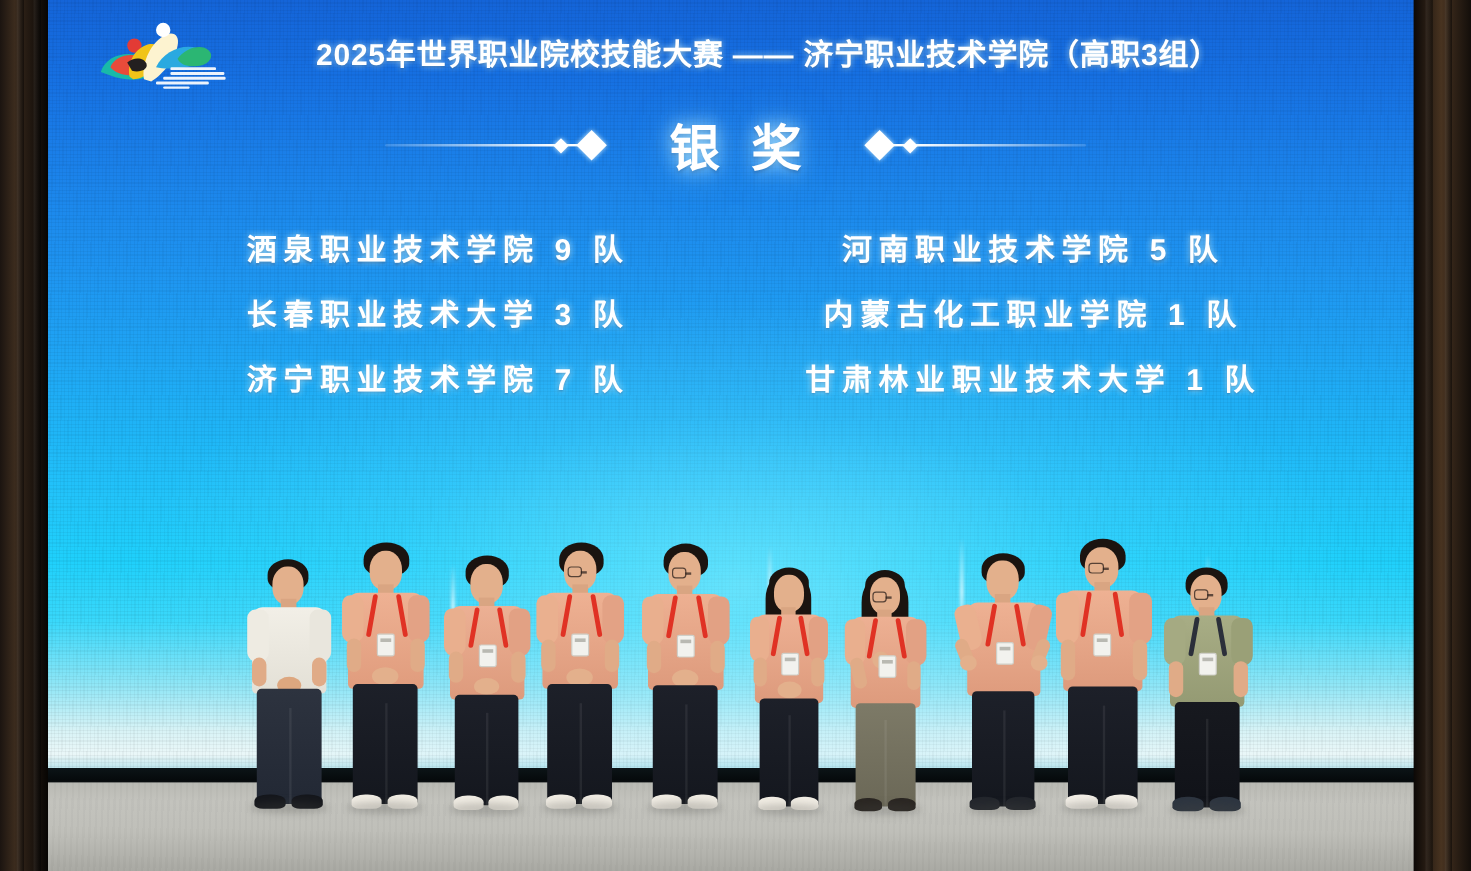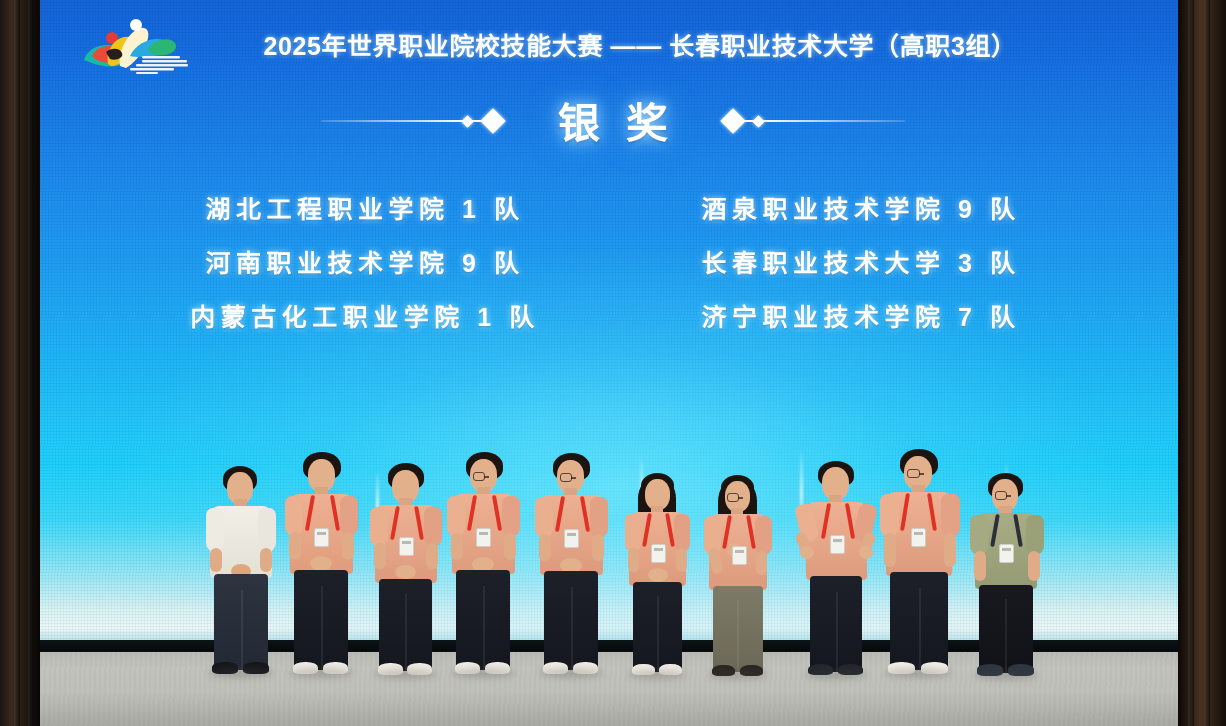--- a/index.html
+++ b/index.html
@@ -216,45 +216,45 @@
       <g fill="#ffffff" opacity=".92">
         <rect x="64" y="40" width="38" height="2.4" rx="1"></rect>
         <rect x="64" y="44" width="45" height="2.4" rx="1"></rect>
         <rect x="58" y="48" width="52" height="2.4" rx="1"></rect>
         <rect x="52" y="52" width="44" height="2.4" rx="1"></rect>
         <rect x="58" y="56" width="22" height="2" rx="1"></rect>
       </g>
     </svg>
   </div>
 
-  <div class="title">2025年世界职业院校技能大赛 —— 长春职业技术大学（高职3组）</div>
+  <div class="title">2025年世界职业院校技能大赛 —— 济宁职业技术学院（高职3组）</div>
 
   <div class="award-row">
     <span class="orn">
       <span class="orn-line"></span>
         <span class="dia"></span>
         <span class="sp"></span>
         <span class="dia big"></span>
     </span>
     <span class="award-title">银奖</span>
     <span class="orn">
       <span class="dia big"></span>
         <span class="sp"></span>
         <span class="dia"></span>
         <span class="orn-line rev"></span>
     </span>
   </div>
 
   <div class="school-grid">
-    <div class="school">湖北工程职业学院 1 队</div>
     <div class="school">酒泉职业技术学院 9 队</div>
-    <div class="school">河南职业技术学院 9 队</div>
+    <div class="school">河南职业技术学院 5 队</div>
     <div class="school">长春职业技术大学 3 队</div>
     <div class="school">内蒙古化工职业学院 1 队</div>
     <div class="school">济宁职业技术学院 7 队</div>
+    <div class="school">甘肃林业职业技术大学 1 队</div>
   </div>
 
   <div class="screen-edge"></div>
   <div class="stage-floor"></div>
 
   <div class="people">
 
     <div class="person">
       <div class="hair" style="left:223px;top:466px;width:34px;height:26px;"></div>
       <div class="head" style="left:227px;top:472px;width:26px;height:32px;"></div>

